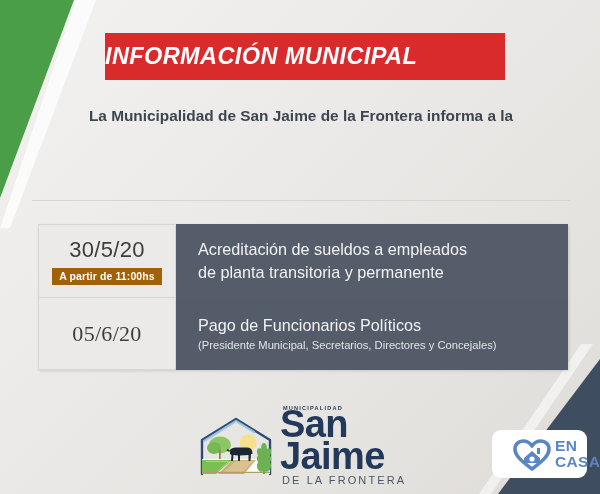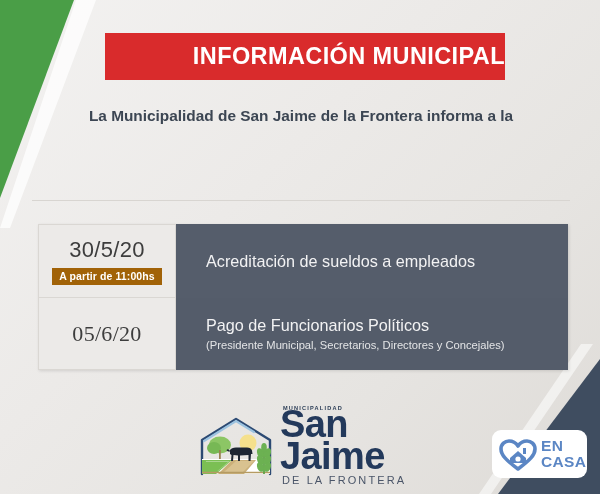--- a/index.html
+++ b/index.html
@@ -68,22 +68,23 @@
   
   .banner {
     position: absolute;
     left: 105px;
     top: 33px;
     width: 400px;
     height: 47px;
     background: #d92b2c;
     display: flex;
     align-items: center;
-    justify-content: flex-end;
+    justify-content: flex-start;
     z-index: 5;
+    font-style: italic;
   }
   .banner-text {
     color: #ffffff;
     font-size: 23.5px;
     font-weight: bold;
     letter-spacing: 0.4px;
     white-space: nowrap;
   }
 
   
@@ -157,21 +158,21 @@
     font-weight: bold;
     padding: 2.5px 7px 3px 7px;
     letter-spacing: 0.1px;
     white-space: nowrap;
   }
 
   .cell-desc {
     flex: 1 1 auto;
     background: #555d6b;
     box-sizing: border-box;
-    padding-left: 30px;
+    padding-left: 22px;
     display: flex;
     flex-direction: column;
     justify-content: center;
   }
   .row.r2 .cell-desc { background: #545c6a; }
 
   .desc-line {
     color: #f2f2f3;
     font-size: 16.2px;
     line-height: 23px;
@@ -230,21 +231,21 @@
     position: absolute;
     left: 492px;
     top: 430px;
     width: 95px;
     height: 48px;
     background: #ffffff;
     border-radius: 9px;
     z-index: 7;
     display: flex;
     align-items: center;
-    padding-left: 6px;
+    padding-left: 20px;
     box-sizing: border-box;
   }
   .encasa-icon { width: 40px; height: 36px; flex: 0 0 40px; }
   .encasa-words {
     margin-left: 3px;
     display: flex;
     flex-direction: column;
     line-height: 16px;
   }
   .encasa-en, .encasa-casa {
@@ -276,20 +277,21 @@
 
   <div class="table">
 
     <div class="row r1">
       <div class="cell-date">
         <div class="date-text">30/5/20</div>
         <div class="badge">A partir de 11:00hs</div>
       </div>
       <div class="cell-desc">
         <div class="desc-line">Acreditación de sueldos a empleados</div>
+        <div class="desc-line">de planta transitoria y permanente</div>
       </div>
     </div>
 
     <div class="row r2">
       <div class="cell-date">
         <div class="date-text">05/6/20</div>
       </div>
       <div class="cell-desc">
         <div class="desc-line">Pago de Funcionarios Políticos</div>
         <div class="desc-sub">(Presidente Municipal, Secretarios, Directores y Concejales)</div>

